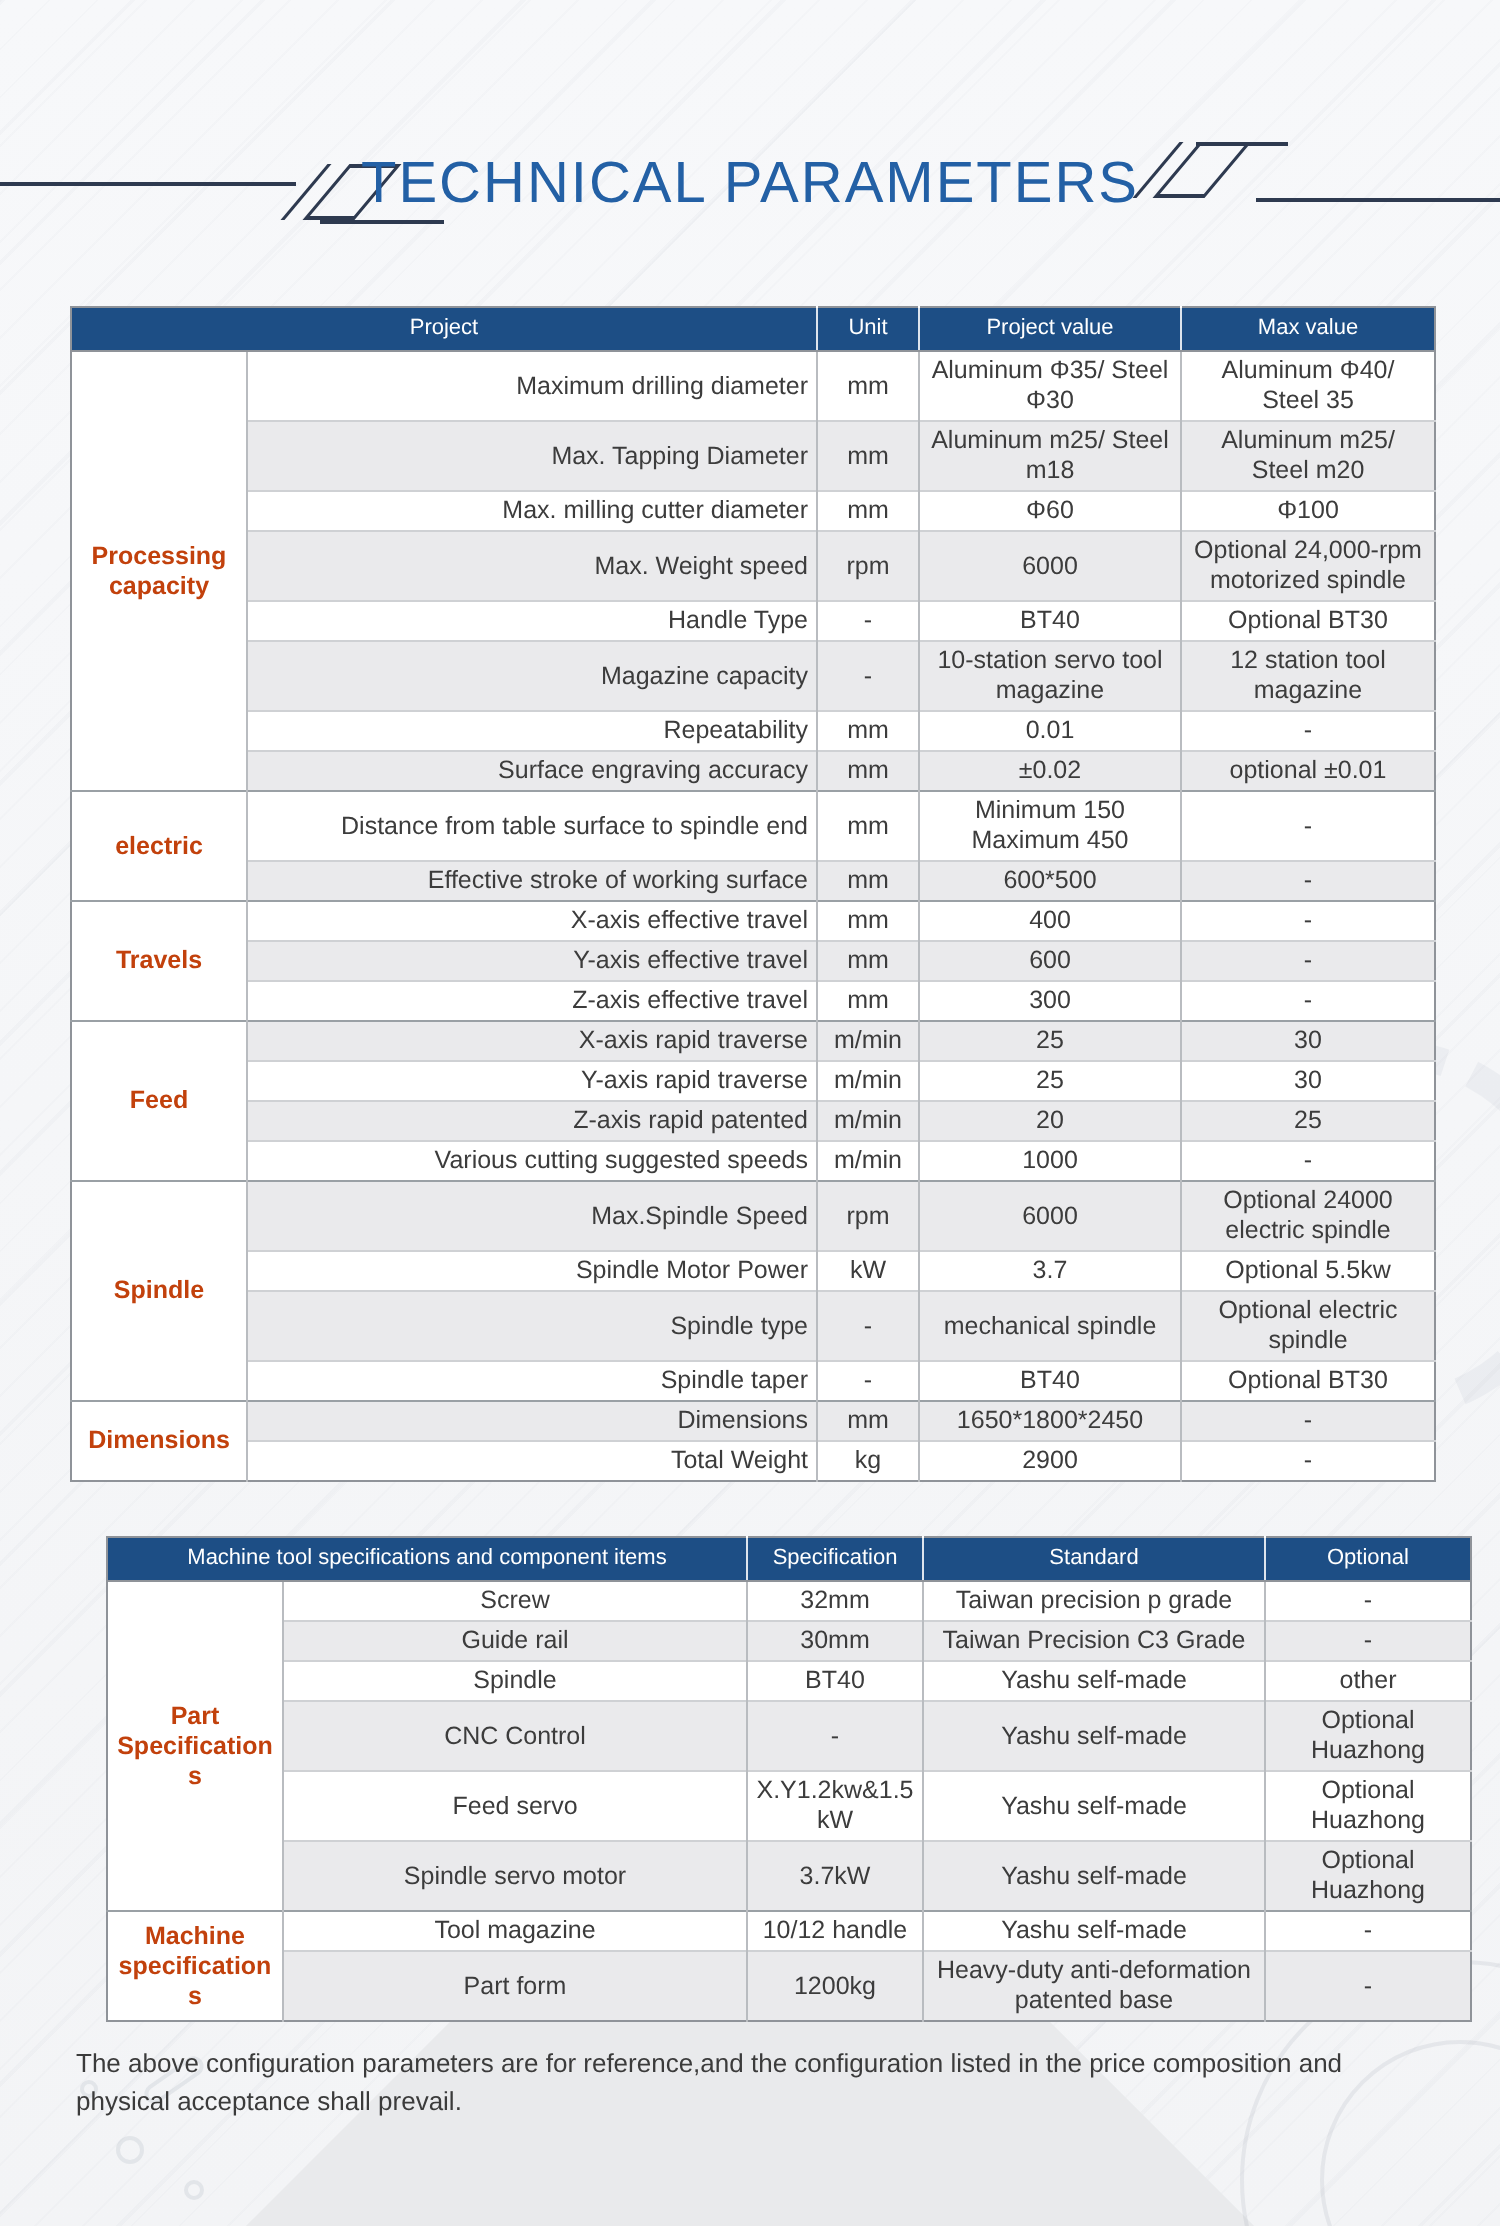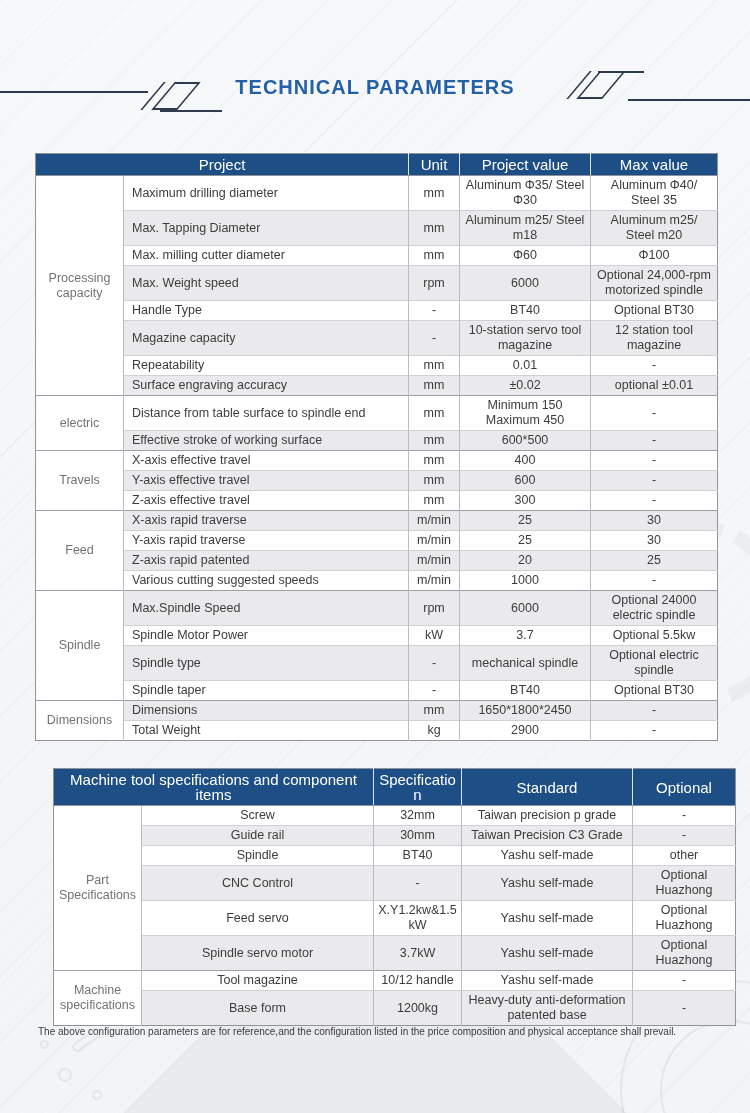--- a/index.html
+++ b/index.html
@@ -36,21 +36,21 @@
   .bg-capsule{
     position:absolute; left:70px; top:1035px; width:34px; height:10px;
     border:2px solid rgba(110,120,140,0.12); border-radius:6px;
     transform:rotate(-35deg); z-index:0;
   }
 
   
   .title-wrap{ position:absolute; inset:0; z-index:2; pointer-events:none; }
   .page-title{
     position:absolute; left:0; right:0; top:76px; text-align:center;
-    font-size:20px; font-weight:bold; letter-spacing:1px; color:#2360a5;
+    font-size:29px; font-weight:normal; letter-spacing:1px; color:#2360a5;
   }
   .deco{ position:absolute; background:#2e3a50; }
   .deco-line-left { left:0;   top:91px;  width:148px; height:2px; }
   .deco-line-right{ left:628px;top:99px;  width:122px; height:2px; }
   .deco-ext-left  { left:160px;top:110px; width:62px;  height:2px; }
   .deco-ext-right { left:598px;top:71px;  width:46px;  height:2px; }
   .para{
     position:absolute; width:26px; height:28px;
     border:2px solid #2e3a50; background:transparent; transform:skewX(-40deg);
   }
@@ -69,39 +69,39 @@
   table{
     width:100%; border-collapse:collapse; background:#ffffff;
     border:1px solid #8f9399; table-layout:fixed;
   }
   th, td{
     font-size:12.5px; line-height:15px; color:#3c3c3c;
     border-left:1px solid #b9bcc0; vertical-align:middle;
     padding:2px 4px; text-align:center; word-wrap:break-word;
   }
   thead th{
-    background:#1d4e85; color:#ffffff; font-weight:normal; font-size:15px;
+    background:#1d4e85; color:#ffffff; font-weight:normal; font-size:11px;
     padding:3px 4px; border-left:1px solid rgba(255,255,255,0.85); border-bottom:1px solid #8f9399;
   }
   thead th:first-child{ border-left:none; }
   tbody tr td, tbody tr th{ border-top:1px solid #cfd1d4; }
   tbody tr.group-start td, tbody tr.group-start th{ border-top:1px solid #9aa0a5; }
   tbody tr:first-child td, tbody tr:first-child th{ border-top:none; }
   tbody tr.alt td{ background:#eaeaec; }
   th.group-cell{
-    background:#ffffff; font-weight:normal; color:#737373;
+    background:#ffffff; font-weight:bold; color:#c2410c;
     border-left:none; padding:2px 3px;
   }
-  td.cell-item-left{ text-align:left; padding-left:8px; }
+  td.cell-item-left{ text-align:right; padding-left:8px; }
   td.cell-val{ white-space:pre-line; }
 
   
   .footer-note{
     position:absolute; left:38px; top:1022px; width:678px; z-index:1;
-    font-size:10px; line-height:19px; color:#3b3b3b;
+    font-size:13px; line-height:19px; color:#3b3b3b;
   }
 </style>
 </head>
 <body>
 
 <div class="page">
 
   <div class="bg-texture"></div>
   <div class="bg-diamond"></div>
   <div class="bg-gear"></div>
@@ -347,21 +347,21 @@
             <td class="cell-val">Optional Huazhong</td>
           </tr>
           <tr class="group-start">
             <th class="group-cell" rowspan="2">Machine specifications</th>
             <td>Tool magazine</td>
             <td class="cell-val">10/12 handle</td>
             <td class="cell-val">Yashu self-made</td>
             <td class="cell-val">-</td>
           </tr>
           <tr class="alt">
-            <td>Base form</td>
+            <td>Part form</td>
             <td class="cell-val">1200kg</td>
             <td class="cell-val">Heavy-duty anti-deformation patented base</td>
             <td class="cell-val">-</td>
           </tr>
         </tbody>
       </table>
     </div>
 
   <p class="footer-note">The above configuration parameters are for reference,and the configuration listed in the price composition and physical acceptance shall prevail.</p>
 

